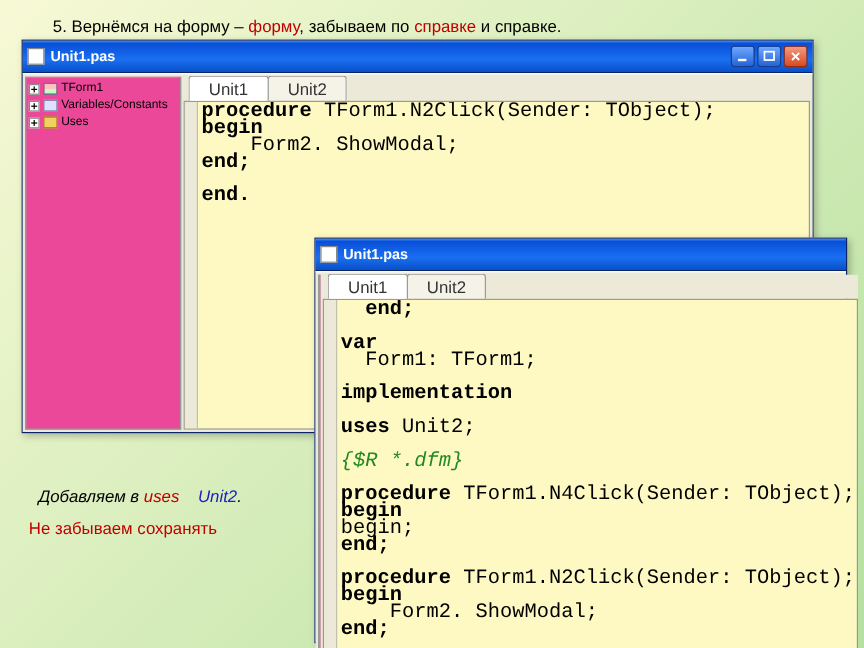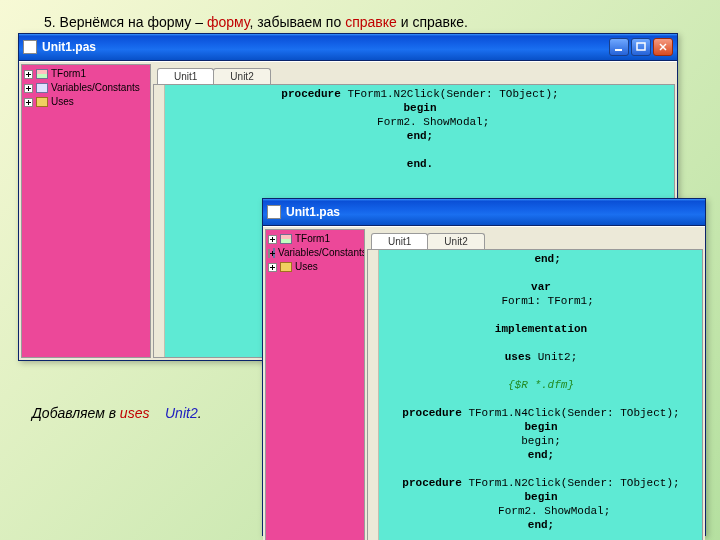--- a/index.html
+++ b/index.html
@@ -128,46 +128,45 @@
   }
   .tabs {
     display: flex;
     height: 20px;
     align-items: flex-end;
     padding-left: 4px;
     background: #ece9d8;
   }
   .tab {
     padding: 2px 16px;
-    font-size: 10px;
+    font-size: 14px;
     font-family: Tahoma, sans-serif;
     background: #f5f3e8;
     border: 1px solid #9a9a9a;
     border-bottom: none;
     border-radius: 3px 3px 0 0;
     margin-right: -1px;
     color: #333;
     position: relative;
   }
   .tab.active {
     background: #fff;
     z-index: 2;
   }
   .code {
     flex: 1;
-    background: #5eead4;
+    background: #fef9c3;
     border: 1px solid #9a9a9a;
     padding: 2px 2px 2px 14px;
     font-family: "Courier New", monospace;
-    font-size: 11px;
+    font-size: 17px;
     line-height: 14px;
     white-space: pre;
     overflow: hidden;
     position: relative;
-    text-align: center;
   }
   .code::before {
     content: "";
     position: absolute;
     left: 0; top: 0; bottom: 0;
     width: 10px;
     background: #ece9d8;
     border-right: 1px solid #c0c0b0;
   }
   .kw { font-weight: bold; color: #000; }
@@ -178,20 +177,21 @@
 
 <div class="slide-text" style="left:44px; top:14px;">
   <span>5. Вернёмся на форму – </span><span class="red">форму</span><span>, забываем по </span><span class="red">справке</span><span> и справке.</span>
 </div>
 
 <div class="slide-text" style="left:32px; top:405px;font-style:italic;">
   <span>Добавляем в </span><span class="red">uses</span>&nbsp;&nbsp;&nbsp;&nbsp;<span class="blue">Unit2</span><span>.</span>
 </div>
 
 <div class="slide-text red" style="left:24px; top:430px; line-height:20px;">
+  <div>Не забываем сохранять</div>
 </div>
 
 <div class="window" style="left:18px; top:33px; width:660px; height:328px;">
   <div class="titlebar">
     <span class="icon"></span>
     <span class="title">Unit1.pas</span>
     <span class="ctrl min">
         <svg width="10" height="10">
           <rect x="1" y="7" width="7" height="2" fill="#fff"></rect>
         </svg>

